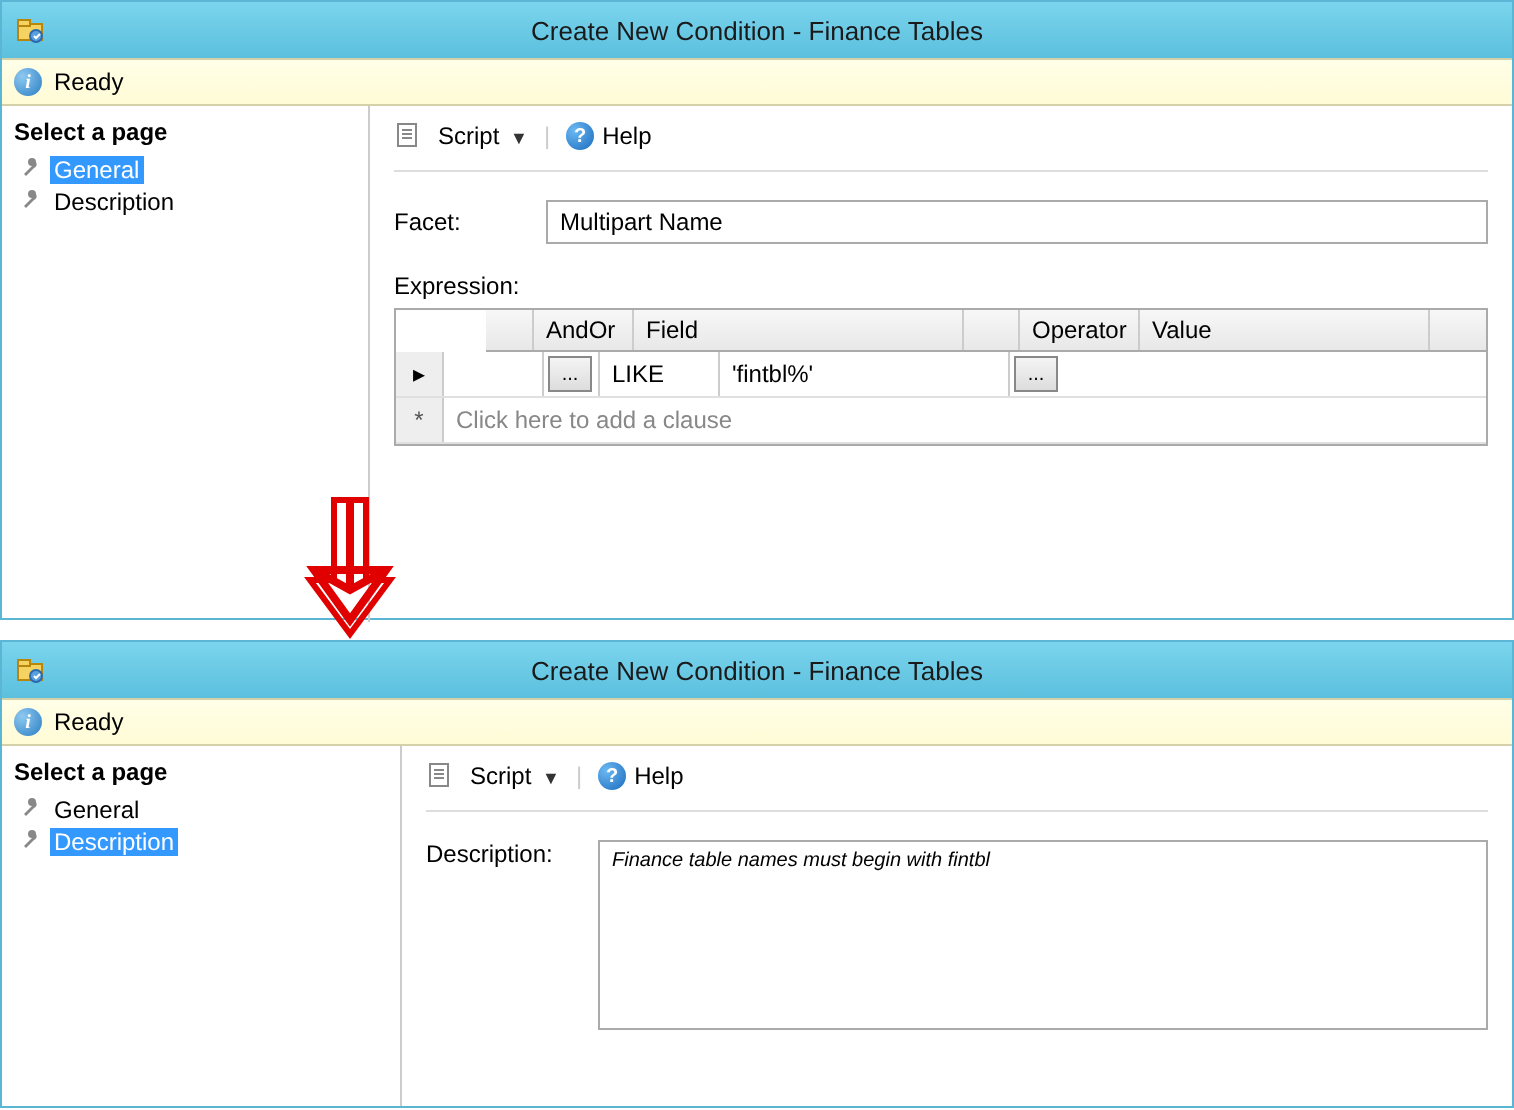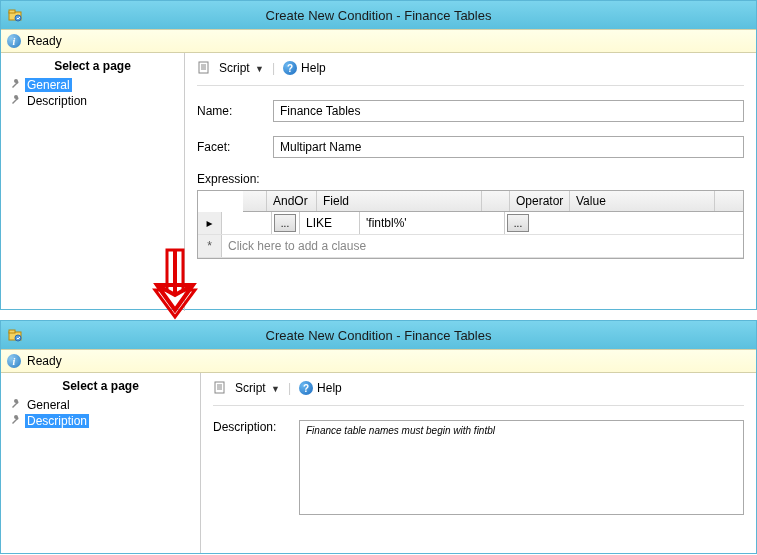--- a/index.html
+++ b/index.html
@@ -64,21 +64,20 @@
   display: flex;
 }
 .sidebar {
   width: 200px;
   padding: 4px 6px;
   border-right: 1px solid #ccc;
 }
 .sidebar-header {
   font-weight: bold;
   padding: 2px 0 4px;
-  text-align: center;
 }
 .sidebar-item {
   display: flex;
   align-items: flex-start;
   gap: 4px;
   padding: 1px 2px;
   cursor: pointer;
 }
 .sidebar-item .label {
   padding: 0 2px;
@@ -274,24 +273,20 @@
         </span>
         <span>
           <span>Script</span>
           <span class="dropdown-arrow">▼</span>
         </span>
         <span style="color:#ccc">|</span>
         <span style="display:flex;align-items:center;gap:4px">
           <span class="help-icon">?</span>
           <span>Help</span>
         </span>
-      </div>
-      <div class="form-row">
-        <label>Name:</label>
-        <input type="text" value="Finance Tables" style="">
       </div>
       <div class="form-row">
         <label>Facet:</label>
         <input type="text" value="Multipart Name" style="">
       </div>
       <div class="expression-label">Expression:</div>
       <div class="grid">
         <div class="grid-header">
           <div class="col col-handle"></div>
           <div class="col col-andor">AndOr</div>

